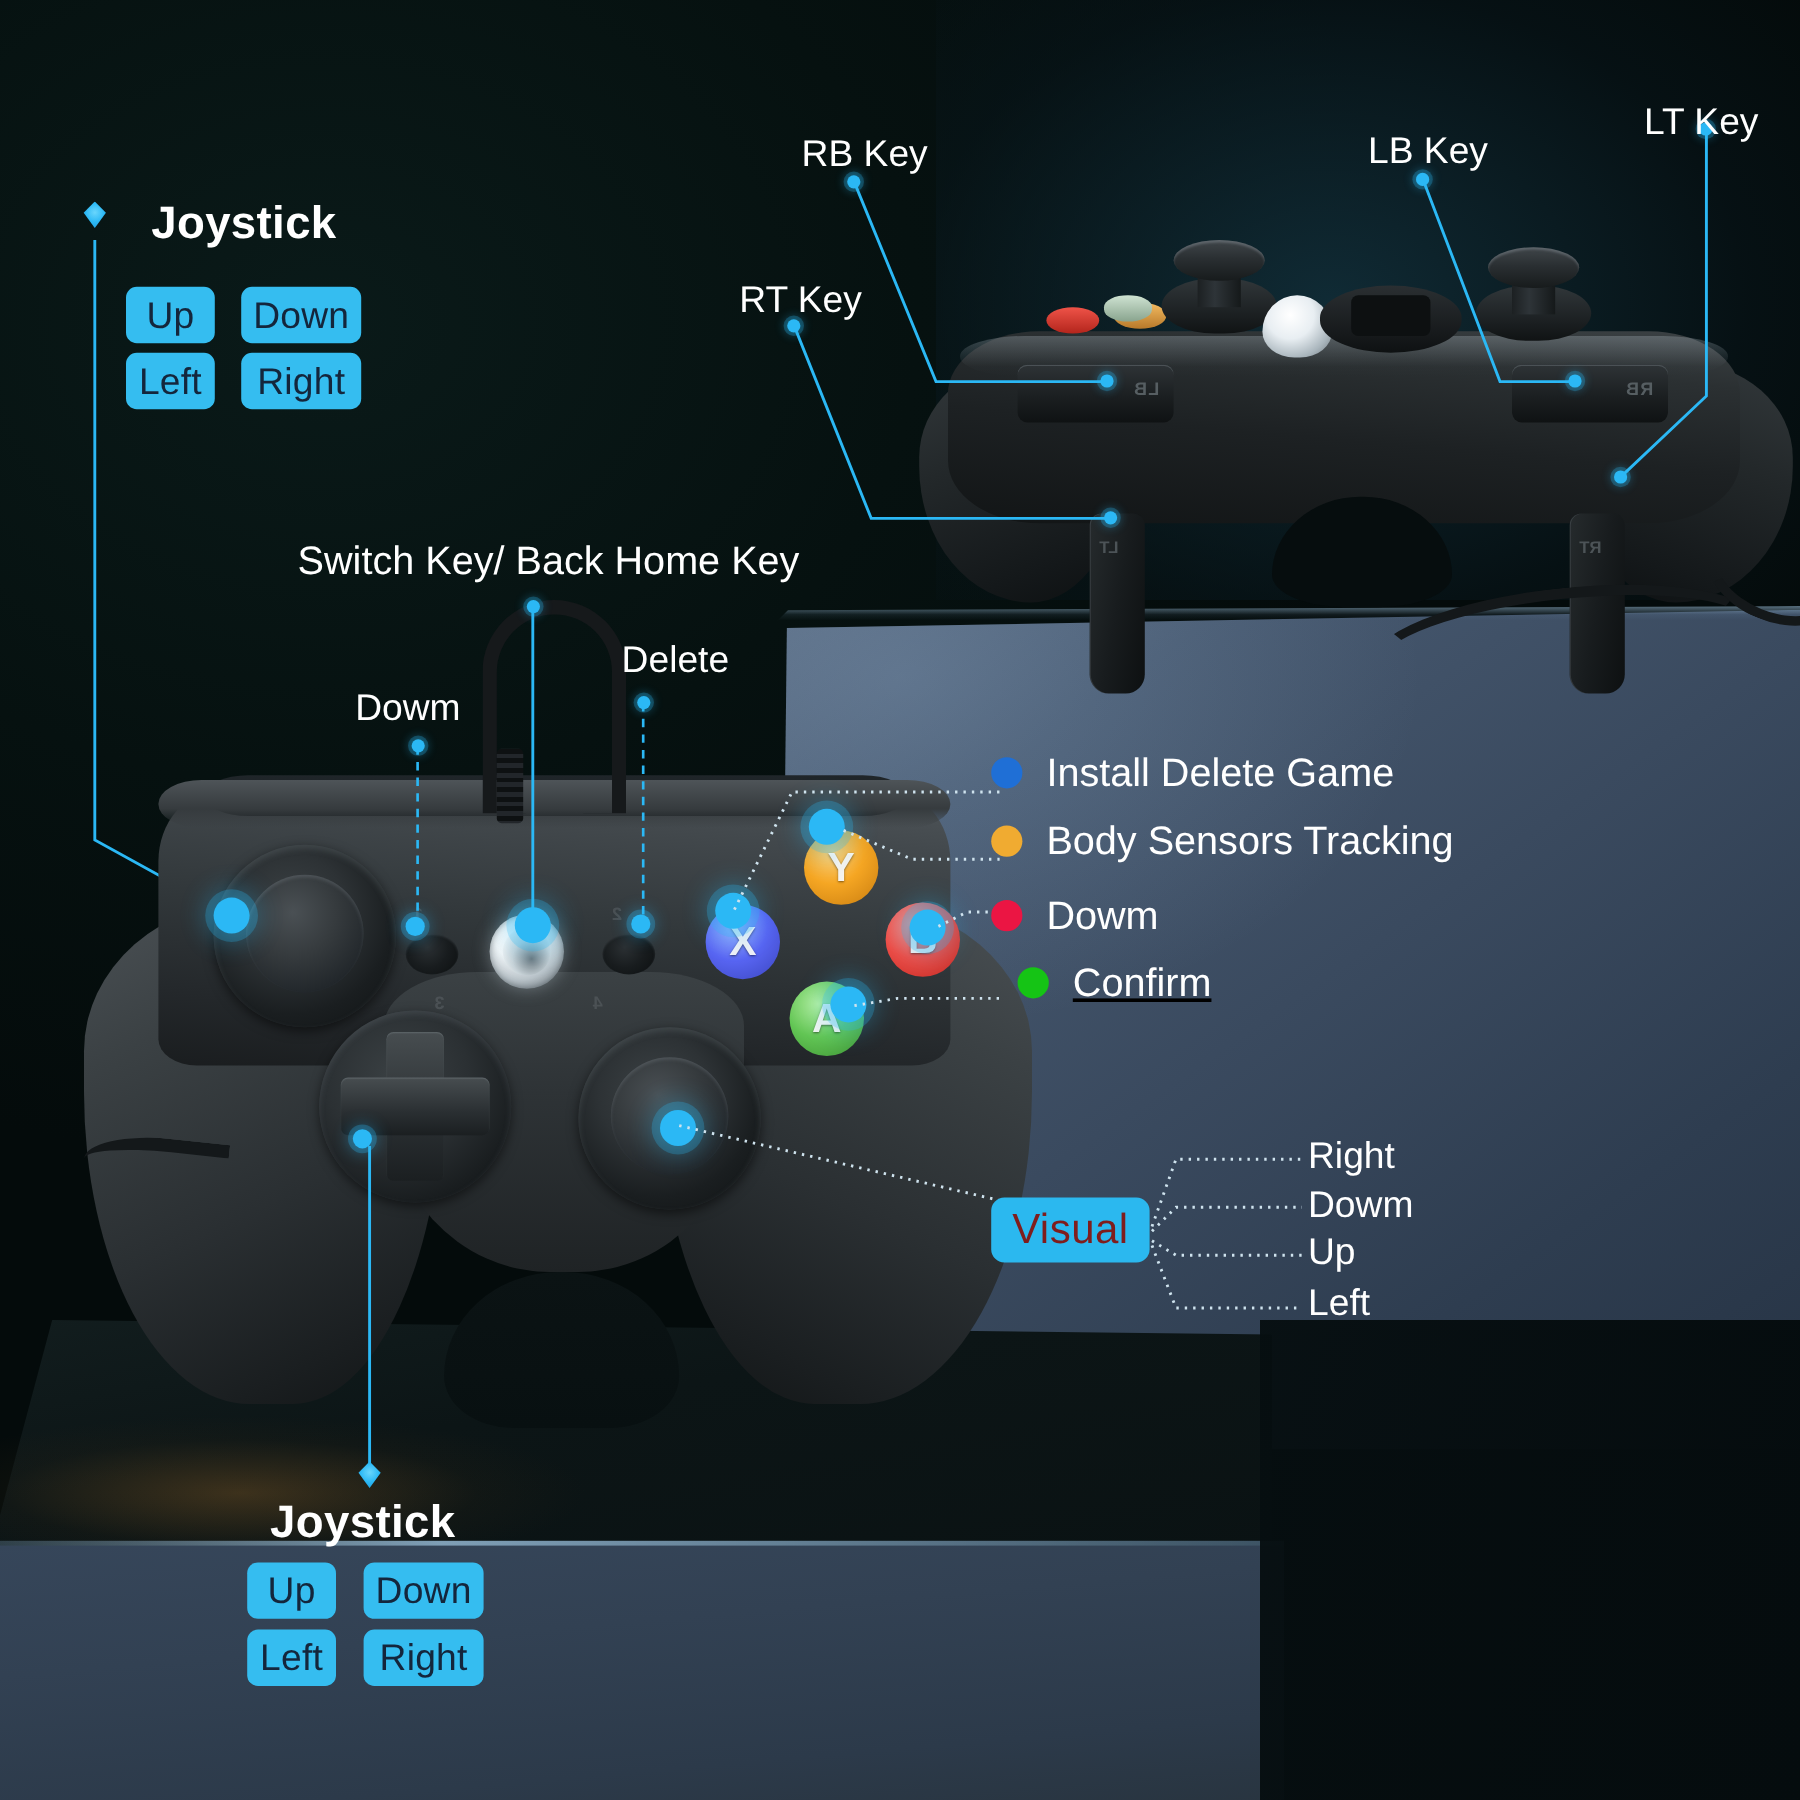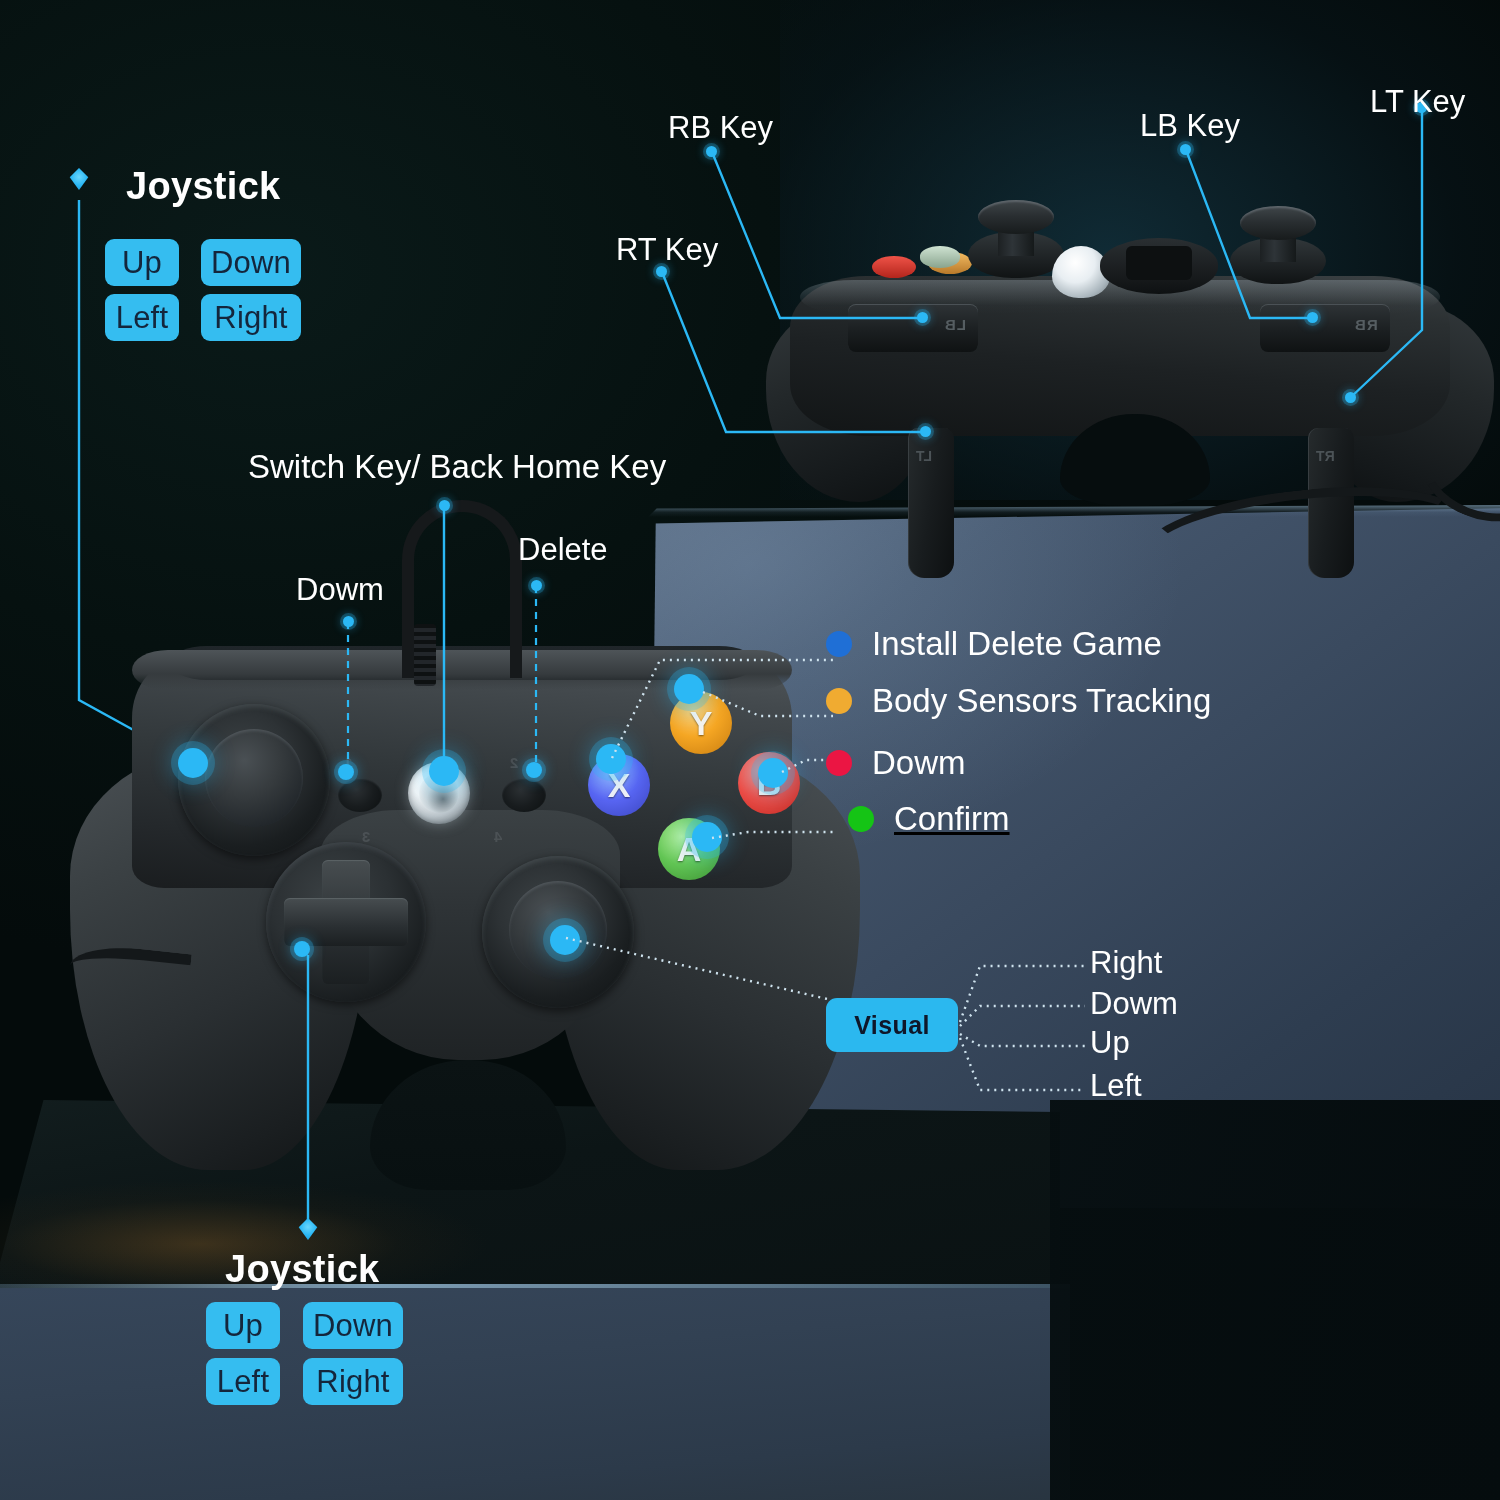--- a/index.html
+++ b/index.html
@@ -312,22 +312,22 @@
   .lbl.h-sm  { font-size: 31px; font-weight: normal; }
 
   
   .chip {
     position: absolute; background: #35bdf0; color: #14263c;
     border-radius: 9px; font-size: 31px; font-weight: normal;
     display: flex; align-items: center; justify-content: center;
     height: 47px; letter-spacing: .2px;
   }
   .chip-visual {
-    position: absolute; background: #2bb8ef; color: #0f172a;
-    border-radius: 11px; font-weight: bold; font-size: 25px;
+    position: absolute; background: #2bb8ef; color: #7f1d1d;
+    border-radius: 11px; font-weight: normal; font-size: 35px;
     display: flex; align-items: center; justify-content: center;
     height: 54px; letter-spacing: .4px;
   }
 
   
   .legend-row { position: absolute; display: flex; align-items: center; gap: 20px; }
   .legend-dot { width: 26px; height: 26px; border-radius: 50%; flex: 0 0 auto; }
   .legend-text { color: #fff; font-size: 33px; white-space: nowrap; }
 </style>
 </head>

